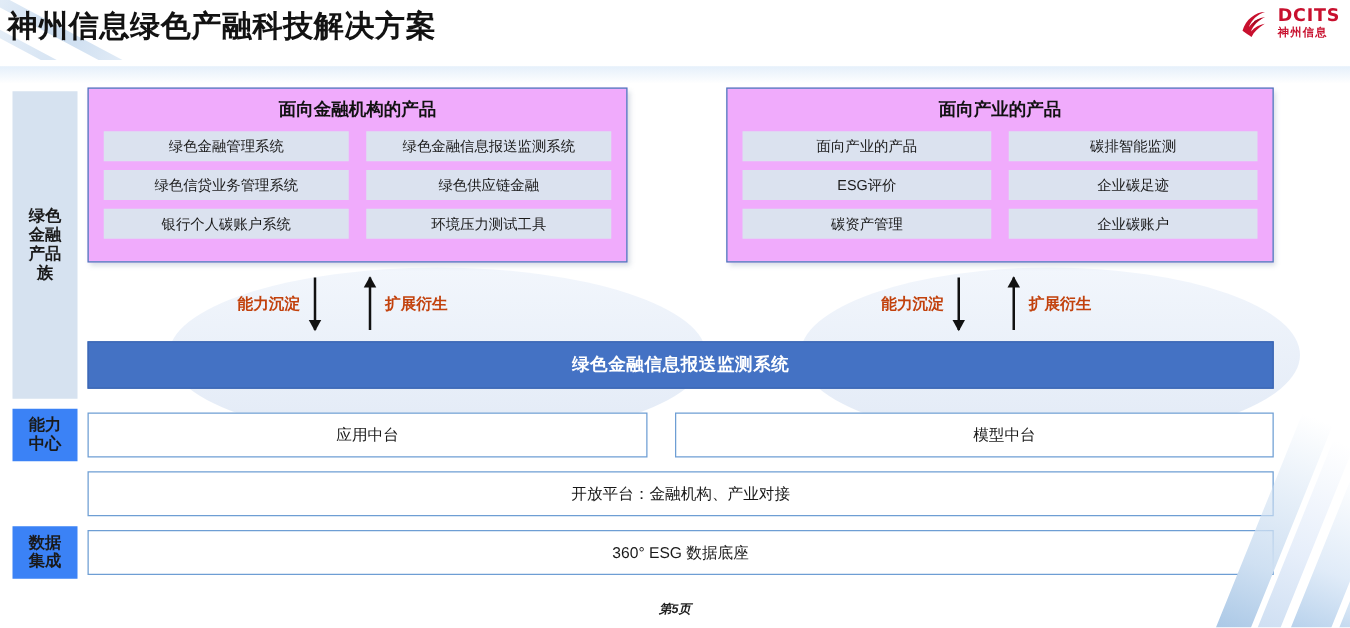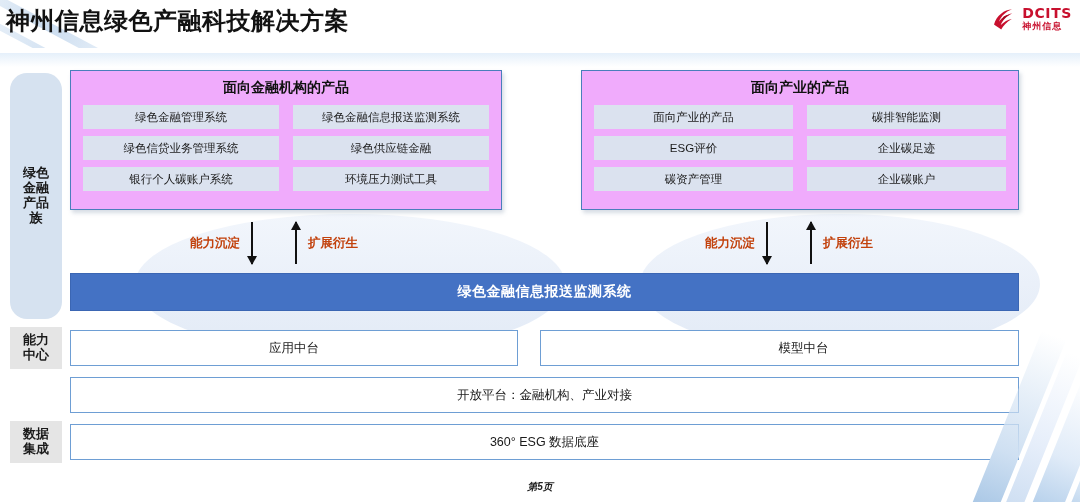--- a/index.html
+++ b/index.html
@@ -87,22 +87,22 @@
   .corner-deco i:nth-child(3){left:104px;top:60px;width:30px;height:200px;
     background:linear-gradient(180deg,rgba(229,238,248,0),#dbe8f7 40%,#6fa3d6 100%);opacity:.85;}
   .corner-deco i:nth-child(4){left:134px;top:95px;width:14px;height:170px;
     background:linear-gradient(180deg,rgba(229,238,248,0),#cbdef2 45%,#4f8fcc 100%);opacity:.8;}
 
   
   .side-lbl{
     position:absolute;display:flex;align-items:center;justify-content:center;
     text-align:center;font-weight:bold;color:#1a1a1a;line-height:1.15;
   }
-  .side-lbl.blue{background:#d6e2f0;border-radius:17px;}
-  .side-lbl.peach{background:#e5e5e5;}
+  .side-lbl.blue{background:#d6e2f0;}
+  .side-lbl.peach{background:#3b82f6;}
   #side-green{left:10px;top:73px;width:52px;height:246px;font-size:13px;}
   #side-ability{left:10px;top:327px;width:52px;height:42px;font-size:13px;}
   #side-open{left:10px;top:374px;width:52px;height:42px;font-size:13px;}
   #side-data{left:10px;top:421px;width:52px;height:42px;font-size:13px;}
 
   
   .panel{
     position:absolute;background:#f0abfc;border:1.6px solid #4a7ebb;
     box-shadow:2px 3px 4px rgba(120,140,165,.30);
     box-sizing:border-box;

